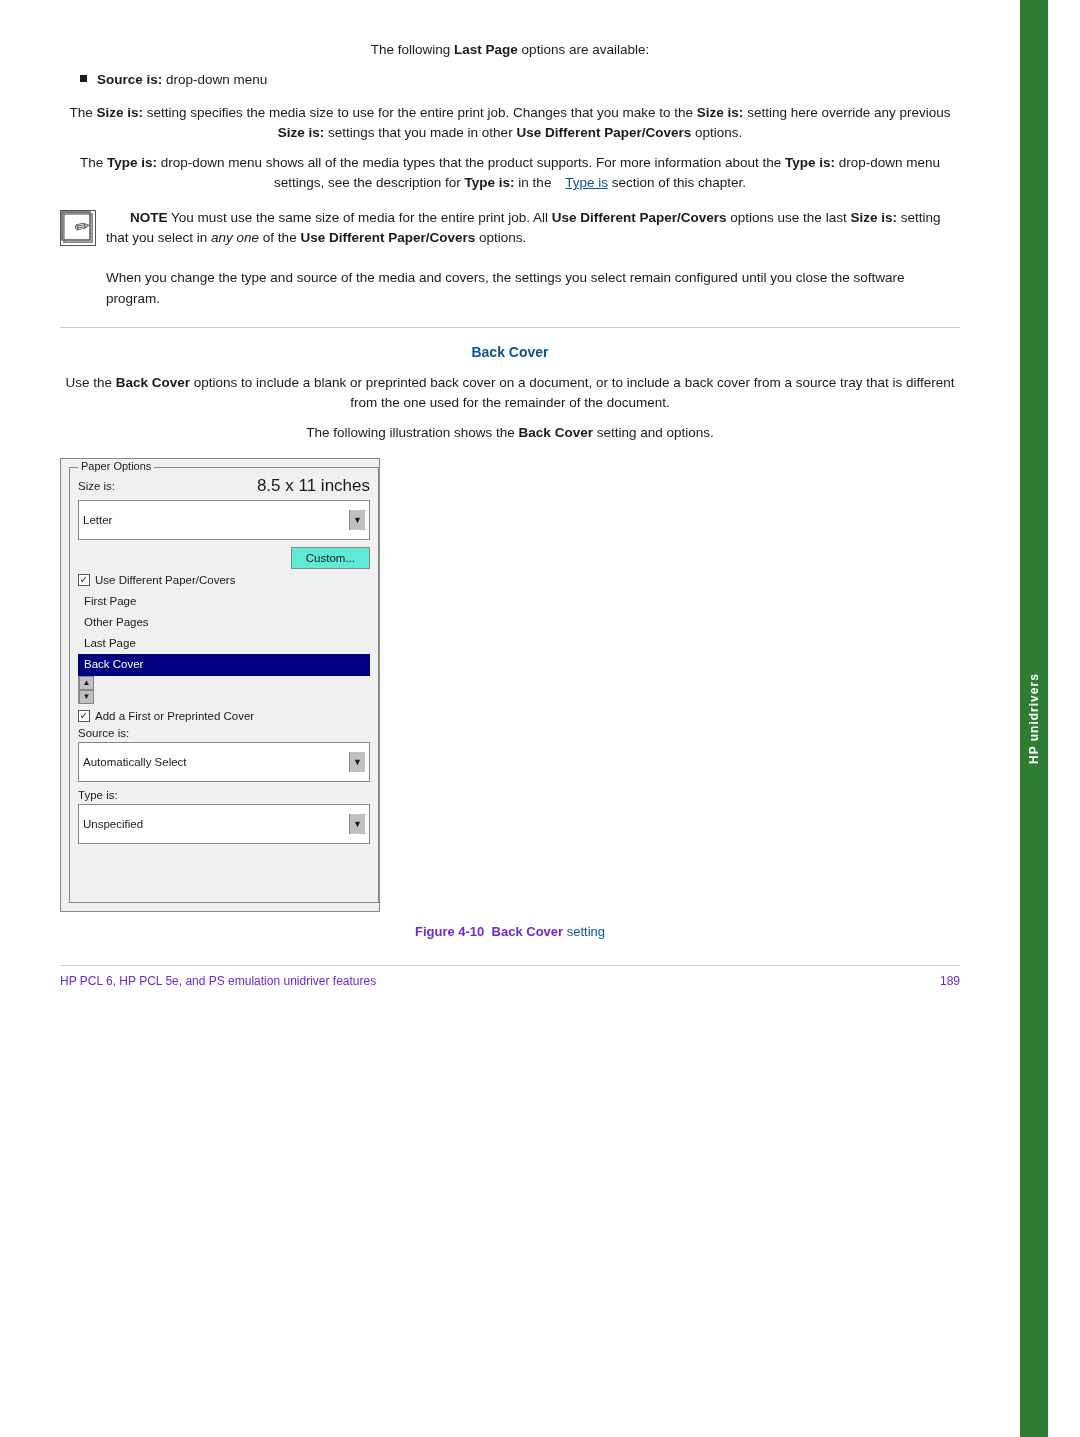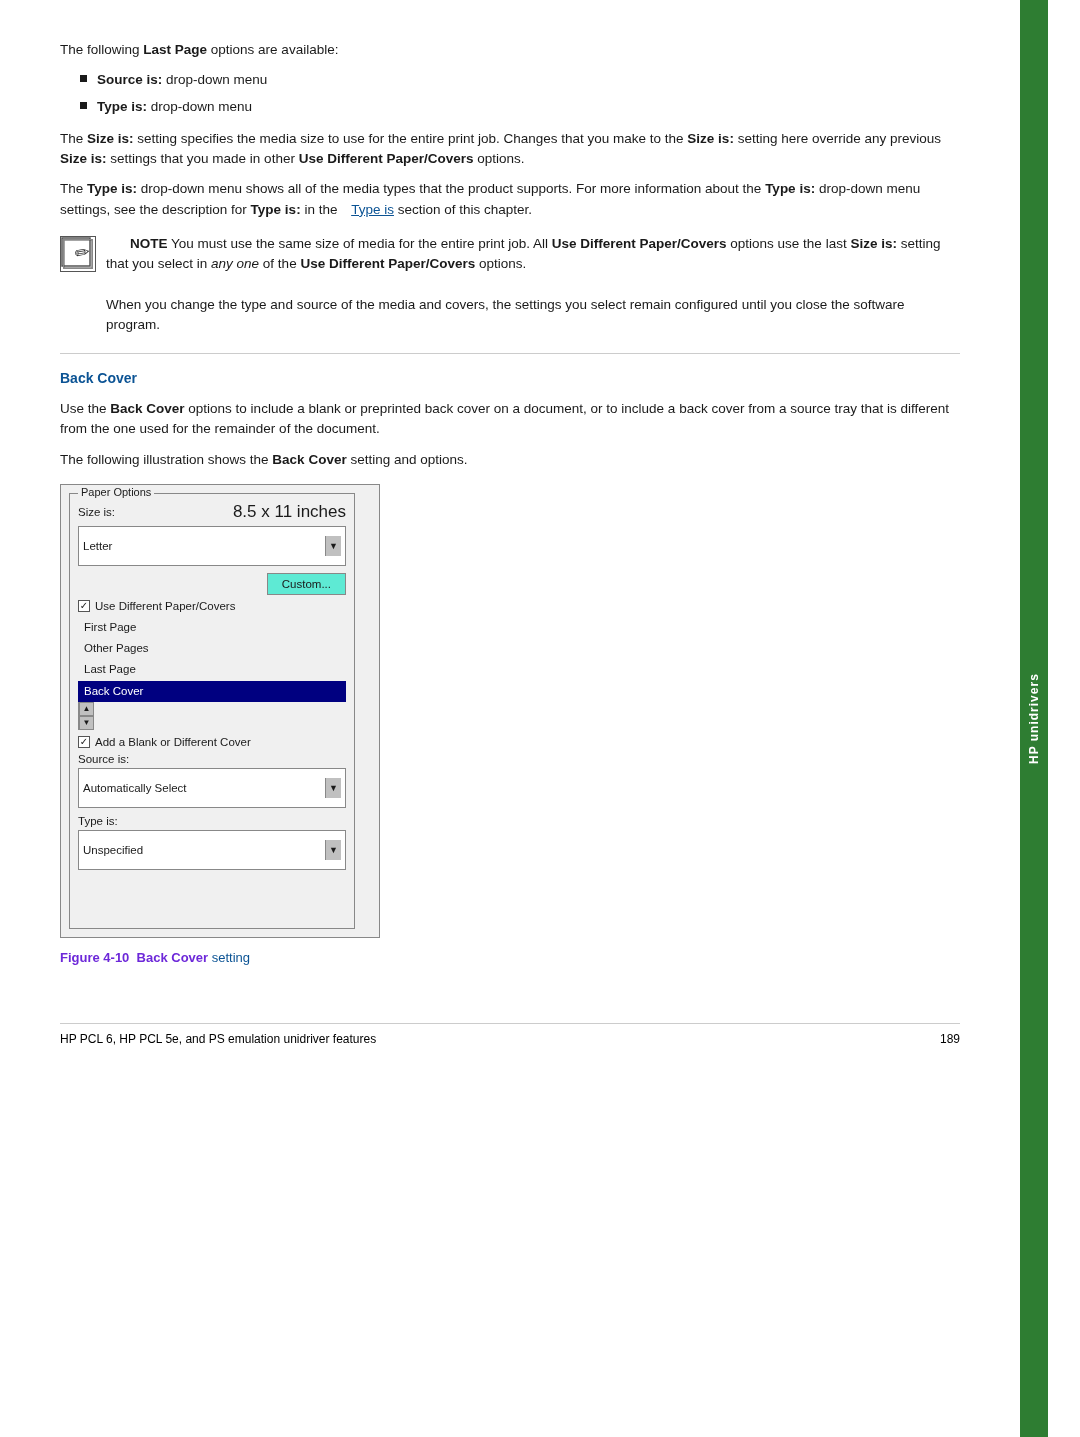--- a/index.html
+++ b/index.html
@@ -27,20 +27,21 @@
       color: white;
       font-size: 12px;
       font-weight: bold;
       letter-spacing: 1px;
       transform: rotate(180deg);
       flex-shrink: 0;
     }
     p {
       margin-bottom: 10px;
       line-height: 1.5;
+      text-align: center;
     }
     .bullet-list {
       margin: 8px 0 12px 20px;
       list-style: none;
     }
     .bullet-list li {
       display: flex;
       align-items: flex-start;
       margin-bottom: 6px;
       line-height: 1.5;
@@ -104,21 +105,21 @@
     .dialog-box {
       border: 1px solid #888;
       width: 320px;
       background: #f0f0f0;
       margin: 14px 0 10px 0;
       padding: 0;
       font-size: 12px;
     }
     .dialog-group {
       border: 1px solid #888;
-      margin: 8px 24px 8px 8px;
+      margin: 8px 0 8px 8px;
       padding: 4px 8px 8px 8px;
       background: #f0f0f0;
       position: relative;
     }
     .dialog-group-label {
       position: absolute;
       top: -8px;
       left: 8px;
       background: #f0f0f0;
       padding: 0 3px;
@@ -243,46 +244,42 @@
       justify-content: flex-end;
       margin-top: 4px;
     }
     .section-label {
       font-size: 11.5px;
       margin-top: 5px;
       margin-bottom: 2px;
     }
     .bottom-bar {
       border-top: 1px solid #ccc;
-      margin-top: 56px;
+      margin-top: 24px;
       padding-top: 8px;
       display: flex;
       justify-content: space-between;
       align-items: center;
       font-size: 12px;
-      color: #000000;
+      color: #6d28d9;
     }
   </style>
 </head>
 <body>
 
 <div class="main-content">
 
   <p>
     <span>The following </span><strong>Last Page</strong><span> options are available:</span>
   </p>
 
   <ul class="bullet-list">
     <li>
       <span class="bullet-square"></span>
       <span><strong>Source is:</strong> drop-down menu</span>
-    </li>
-    <li>
-      <span class="bullet-square"></span>
-      <span><strong>Type is:</strong> drop-down menu</span>
     </li>
   </ul>
 
   <p>
     The <strong>Size is:</strong> setting specifies the media size to use for the entire print job. Changes that you make to the <strong>Size is:</strong> setting here override any previous <strong>Size is:</strong> settings that you made in other <strong>Use Different Paper/Covers</strong> options.
   </p>
 
   <p>
     The <strong>Type is:</strong> drop-down menu shows all of the media types that the product supports. For more information about the <strong>Type is:</strong> drop-down menu settings, see the description for <strong>Type is:</strong> in the <a href="#">Type is</a> section of this chapter.
   </p>
@@ -347,21 +344,21 @@
           </div>
           <div class="listbox-scrollbar">
             <div class="listbox-scroll-up">▲</div>
             <div class="listbox-scroll-track"></div>
             <div class="listbox-scroll-down">▼</div>
           </div>
         </div>
 
         <div class="checkbox-row" style="margin-top:6px;">
           <div class="checkbox-box checkbox-checked"></div>
-          <span>Add a Blank or Different Cover</span>
+          <span>Add a First or Preprinted Cover</span>
         </div>
 
         <div class="section-label">Source is:</div>
 
         <div class="dialog-select">
           <span class="dialog-select-text">Automatically Select</span>
           <div class="dialog-select-arrow">▼</div>
         </div>
 
         <div class="section-label" style="margin-top:7px;">Type is:</div>

